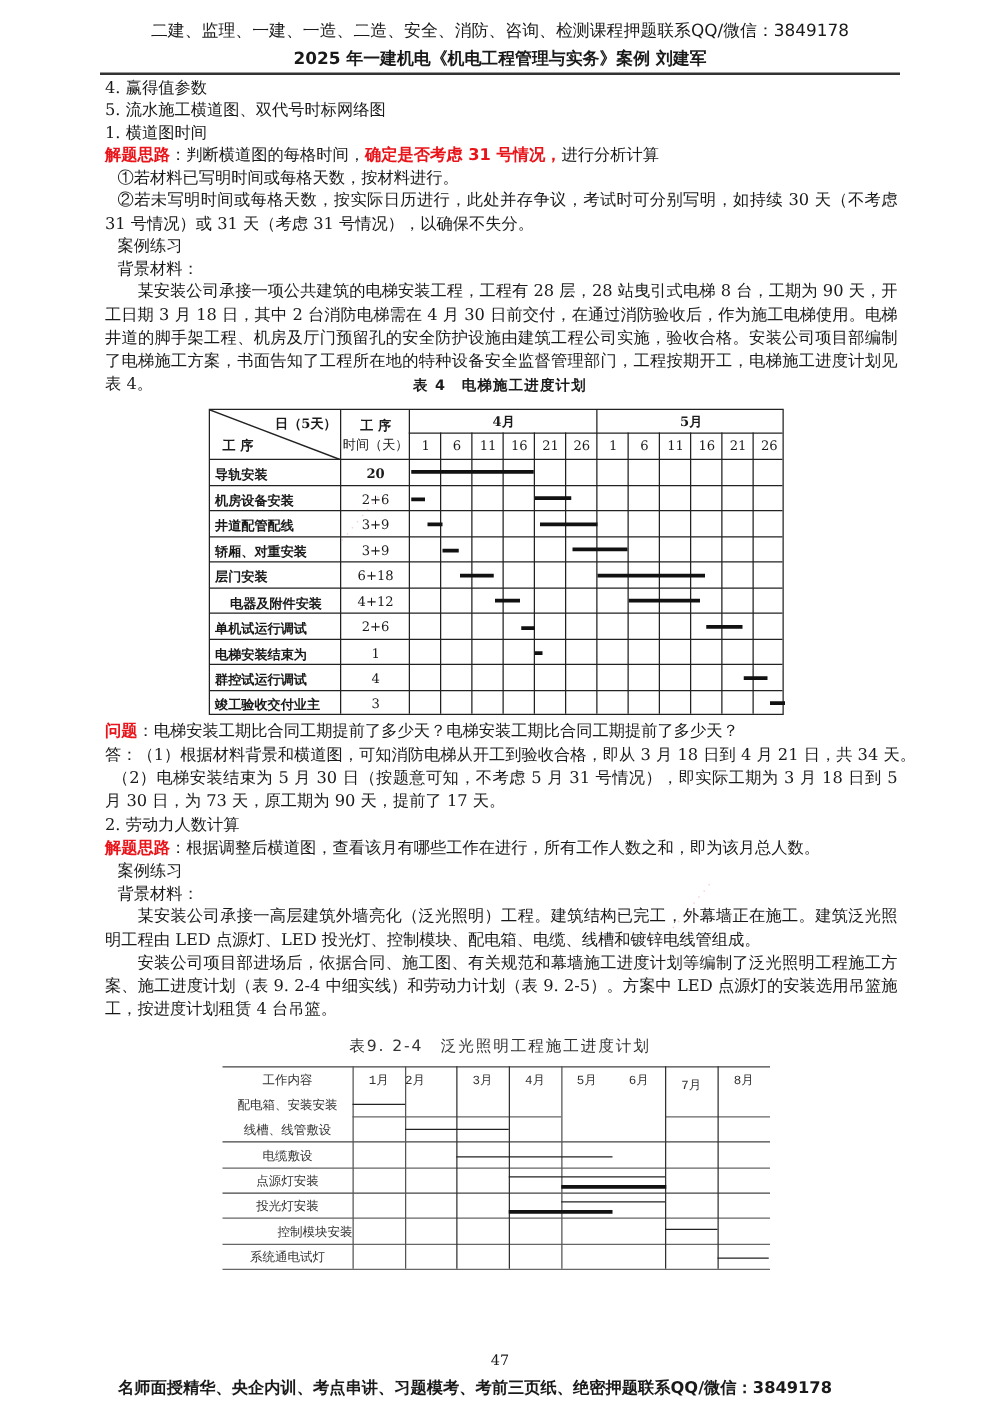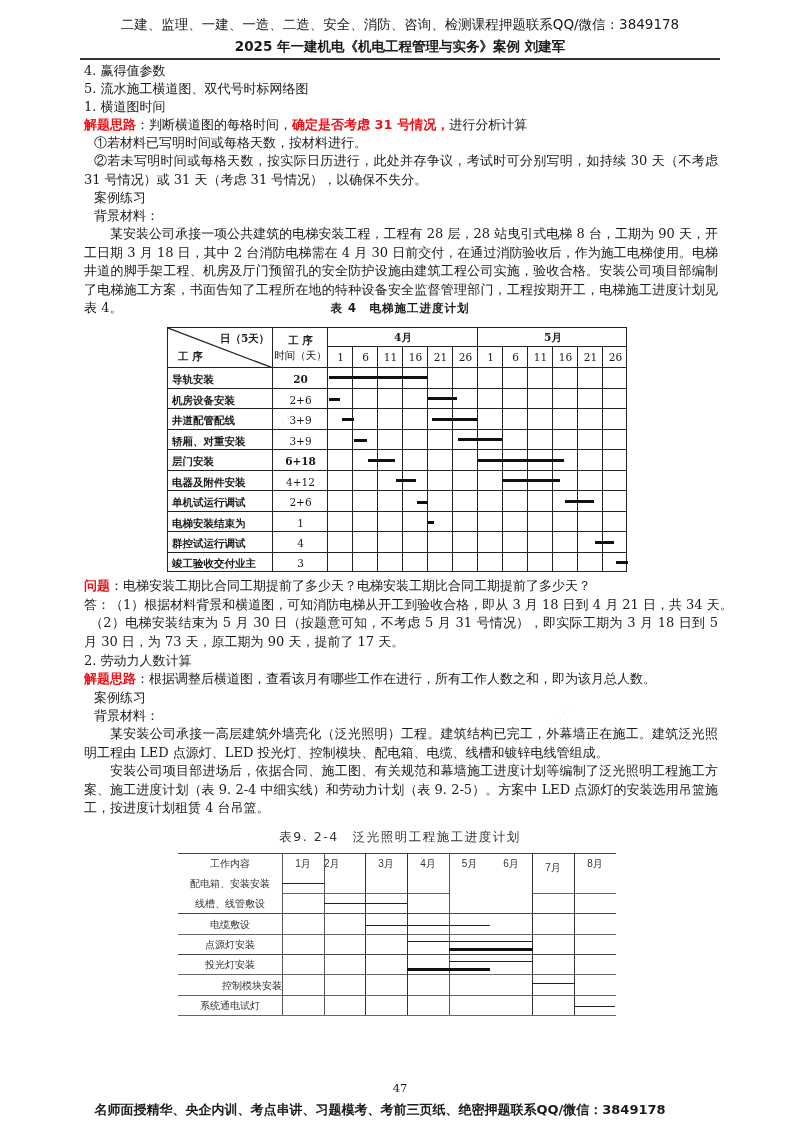--- a/index.html
+++ b/index.html
@@ -28,21 +28,21 @@
     .t4 .hl { position: absolute; left: 0; right: 0; height: 0; border-top: 1.3px solid #222; }
     .t4 .cell { position: absolute; font-size: 10.5px; font-weight: bold; font-family: "DejaVu Serif", serif; }
     .t4 .ctr { text-align: center; }
     .t4 .bar { position: absolute; height: 3px; background: #111; }
     .t4 .diag { position: absolute; left: 0; top: 0; width: 105px; height: 40px; }
 
     
     .t9 { position: absolute; left: 178px; top: 853px; width: 438px; height: 162px; }
     .t9 .vl { position: absolute; width: 0; border-left: 1.3px solid #333; }
     .t9 .hl { position: absolute; height: 0; border-top: 1px solid #666; }
-    .t9 .cell { position: absolute; font-size: 10px; color: #333; font-family: Liberation Sans, sans-serif; }
+    .t9 .cell { position: absolute; font-size: 10px; color: #333; font-family: Liberation Mono, monospace; }
     .t9 .bar { position: absolute; height: 0; border-top: 1.4px solid #222; }
     .t9 .bar.thick { border-top: 3px solid #111; }
 
     .pageno { position: absolute; top: 1081px; left: 0; width: 800px; text-align: center; font-size: 11.5px; }
     .footer { position: absolute; top: 1101px; left: 0; width: 760px; text-align: center;
               font-family: "DejaVu Sans", "Liberation Sans", sans-serif; font-size: 13px; font-weight: bold; }
     .wm { position: absolute; color: rgba(230,120,120,0.35); font-size: 10px; transform: rotate(-50deg);
           font-family: "DejaVu Sans", sans-serif; white-space: nowrap; }
   </style>
 </head>
@@ -113,31 +113,31 @@
   <div class="cell ctr" style="left:360px; width:25px; top:23px; font-weight:normal">11</div>
   <div class="cell ctr" style="left:385px; width:25px; top:23px; font-weight:normal">16</div>
   <div class="cell ctr" style="left:410px; width:25px; top:23px; font-weight:normal">21</div>
   <div class="cell ctr" style="left:435px; width:25px; top:23px; font-weight:normal">26</div>
 
   <div class="cell" style="left:4px; top:45px">导轨安装</div>
   <div class="cell" style="left:4px; top:66px">机房设备安装</div>
   <div class="cell" style="left:4px; top:86px">井道配管配线</div>
   <div class="cell" style="left:4px; top:107px">轿厢、对重安装</div>
   <div class="cell" style="left:4px; top:127px">层门安装</div>
-  <div class="cell" style="left:4px; top:148px">电器及附件安装</div>
+  <div class="cell" style="left:16px; top:148px">电器及附件安装</div>
   <div class="cell" style="left:4px; top:168px">单机试运行调试</div>
   <div class="cell" style="left:4px; top:189px">电梯安装结束为</div>
   <div class="cell" style="left:4px; top:209px">群控试运行调试</div>
   <div class="cell" style="left:4px; top:229px">竣工验收交付业主</div>
 
   <div class="cell ctr" style="left:105px; width:55px; top:45px; font-weight:bold">20</div>
   <div class="cell ctr" style="left:105px; width:55px; top:66px; font-weight:normal">2+6</div>
   <div class="cell ctr" style="left:105px; width:55px; top:86px; font-weight:normal">3+9</div>
   <div class="cell ctr" style="left:105px; width:55px; top:107px; font-weight:normal">3+9</div>
-  <div class="cell ctr" style="left:105px; width:55px; top:127px; font-weight:bold">6+18</div>
+  <div class="cell ctr" style="left:105px; width:55px; top:127px; font-weight:normal">6+18</div>
   <div class="cell ctr" style="left:105px; width:55px; top:148px; font-weight:normal">4+12</div>
   <div class="cell ctr" style="left:105px; width:55px; top:168px; font-weight:normal">2+6</div>
   <div class="cell ctr" style="left:105px; width:55px; top:189px; font-weight:normal">1</div>
   <div class="cell ctr" style="left:105px; width:55px; top:209px; font-weight:normal">4</div>
   <div class="cell ctr" style="left:105px; width:55px; top:229px; font-weight:normal">3</div>
 
   <div class="bar" style="left:161px; width:98px; top:48px"></div>
   <div class="bar" style="left:161px; width:11px; top:70px"></div>
   <div class="bar" style="left:260px; width:29px; top:69px"></div>
   <div class="bar" style="left:174px; width:12px; top:90px"></div>

